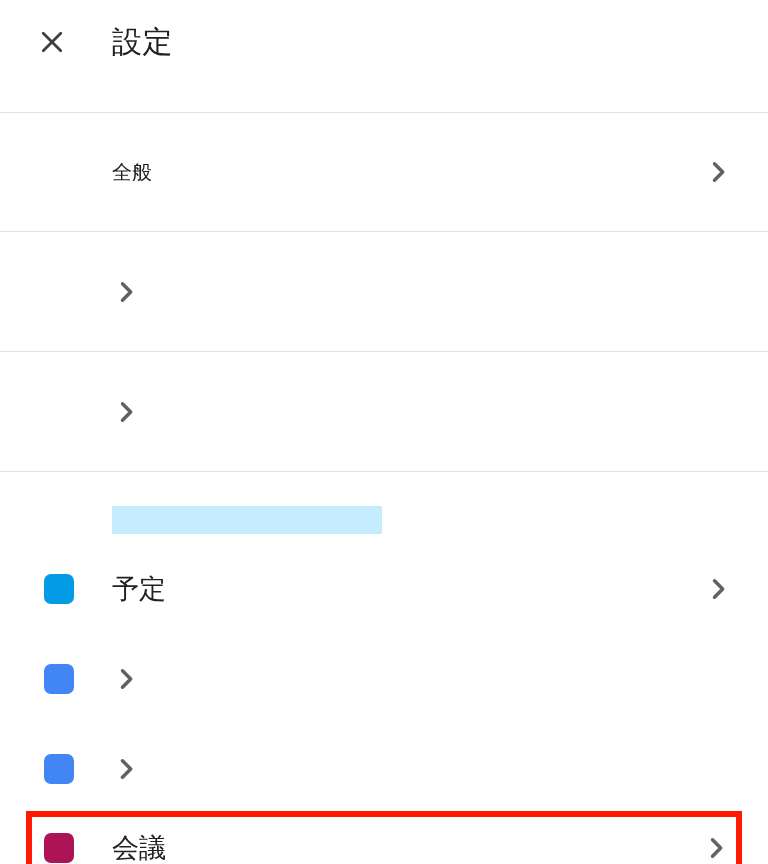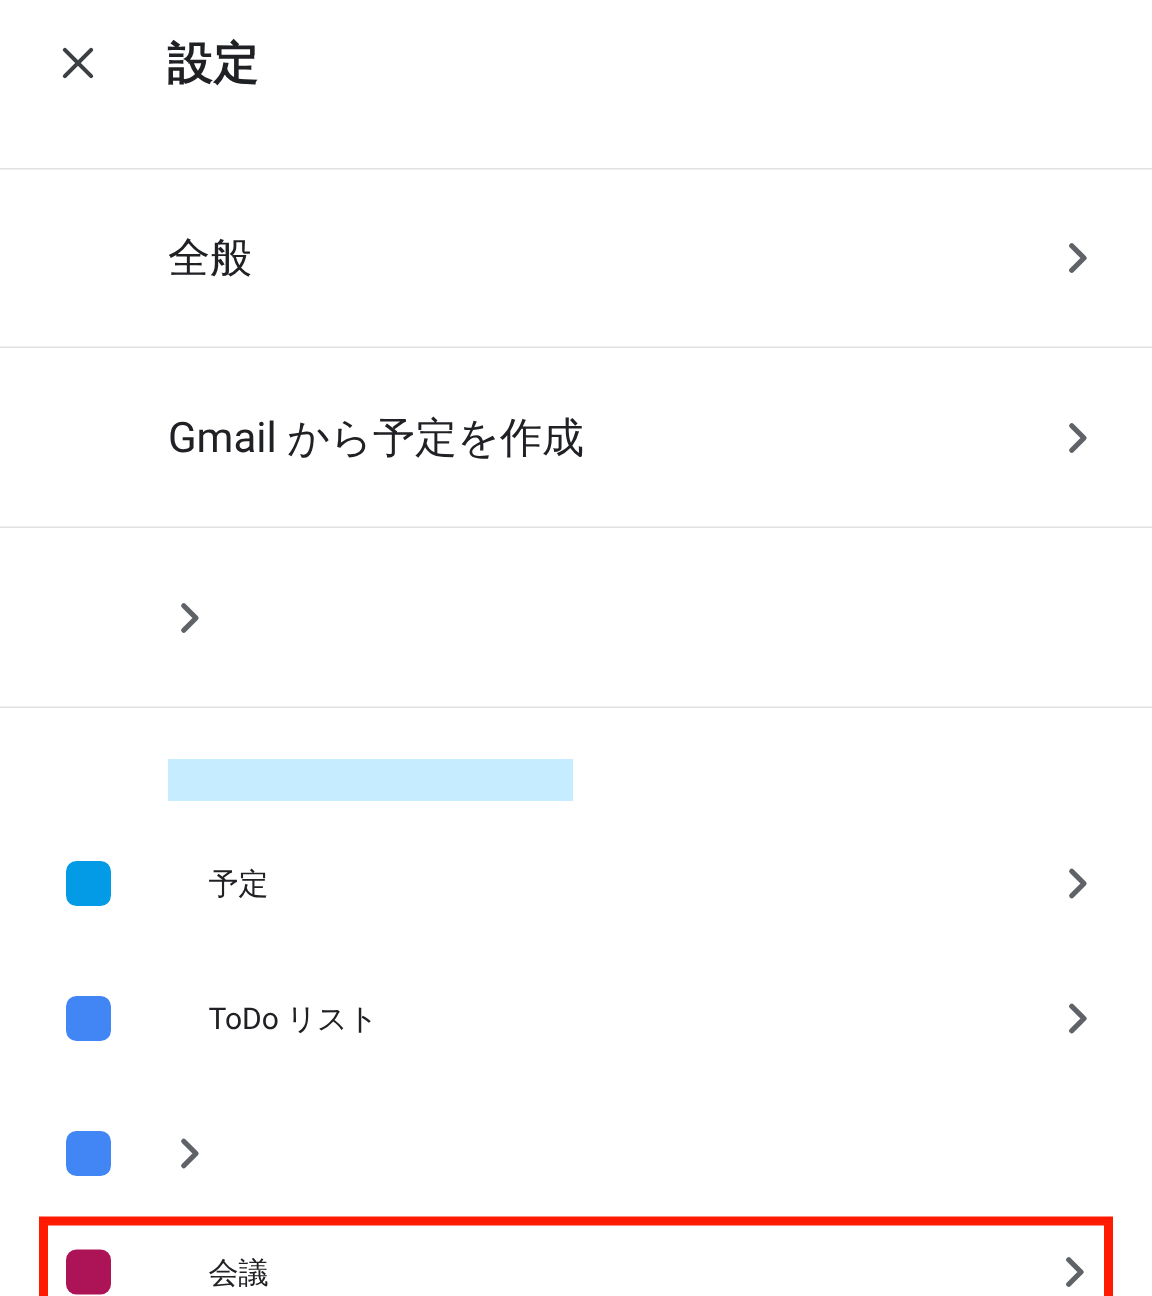--- a/index.html
+++ b/index.html
@@ -21,35 +21,35 @@
       height: 48px;
       display: flex;
       align-items: center;
       justify-content: center;
       margin-left: 28px;
       margin-right: 36px;
     }
     .close-icon svg { width: 30px; height: 30px; display: block; }
     .header-title {
       font-size: 30px;
-      font-weight: 700;
+      font-weight: 400;
       letter-spacing: 0.02em;
     }
     .row {
       display: flex;
       align-items: center;
       padding: 0 36px 0 0;
       height: 120px;
       border-bottom: 1px solid #e0e0e0;
     }
     .row.first { border-top: 1px solid #e0e0e0; margin-top: 28px; }
     .row-indent { width: 112px; flex: 0 0 112px; }
     .row-label {
       flex: 1;
-      font-size: 28px;
+      font-size: 20px;
       font-weight: 400;
       color: #202124;
     }
     .chevron { width: 28px; height: 28px; color: #5f6368; }
     .chevron svg { width: 100%; height: 100%; display: block; }
 
     .section-highlight {
       margin-left: 112px;
       margin-top: 34px;
       margin-bottom: 10px;
@@ -65,21 +65,21 @@
       padding: 0 36px 0 44px;
       position: relative;
     }
     .cal-row .color-swatch {
       width: 30px;
       height: 30px;
       border-radius: 7px;
       flex: 0 0 30px;
       margin-right: 38px;
     }
-    .cal-row .row-label { font-size: 20px; margin-left: 27px; }
+    .cal-row .row-label { font-size: 27px; }
     .cal-row.selected-frame {
       border: 6px solid #ff1a00;
       margin: -3px 26px 0 26px;
       padding-left: 12px;
       padding-right: 6px;
       height: 74px;
     }
     .cal-row.selected-frame .color-swatch { margin-left: 0; }
   </style>
 </head>
@@ -102,21 +102,20 @@
   <div class="row-label">全般</div>
   <span class="chevron">
     <svg viewBox="0 0 24 24" fill="none" stroke="#5f6368" stroke-width="3" stroke-linecap="round" stroke-linejoin="round">
         <polyline points="9 5 16 12 9 19"></polyline>
       </svg>
   </span>
 </div>
 
 <div class="row">
   <div class="row-indent"></div>
-  <div class="row-label">Gmail から予定を作成</div>
   <span class="chevron">
     <svg viewBox="0 0 24 24" fill="none" stroke="#5f6368" stroke-width="3" stroke-linecap="round" stroke-linejoin="round">
         <polyline points="9 5 16 12 9 19"></polyline>
       </svg>
   </span>
 </div>
 
 <div class="row">
   <div class="row-indent"></div>
   <span class="chevron">
@@ -133,21 +132,20 @@
   <div class="row-label">予定</div>
   <span class="chevron">
     <svg viewBox="0 0 24 24" fill="none" stroke="#5f6368" stroke-width="3" stroke-linecap="round" stroke-linejoin="round">
         <polyline points="9 5 16 12 9 19"></polyline>
       </svg>
   </span>
 </div>
 
 <div class="cal-row">
   <div class="color-swatch" style="background-color: rgb(66, 133, 244);"></div>
-  <div class="row-label">ToDo リスト</div>
   <span class="chevron">
     <svg viewBox="0 0 24 24" fill="none" stroke="#5f6368" stroke-width="3" stroke-linecap="round" stroke-linejoin="round">
         <polyline points="9 5 16 12 9 19"></polyline>
       </svg>
   </span>
 </div>
 
 <div class="cal-row">
   <div class="color-swatch" style="background-color: rgb(66, 133, 244);"></div>
   <span class="chevron">

